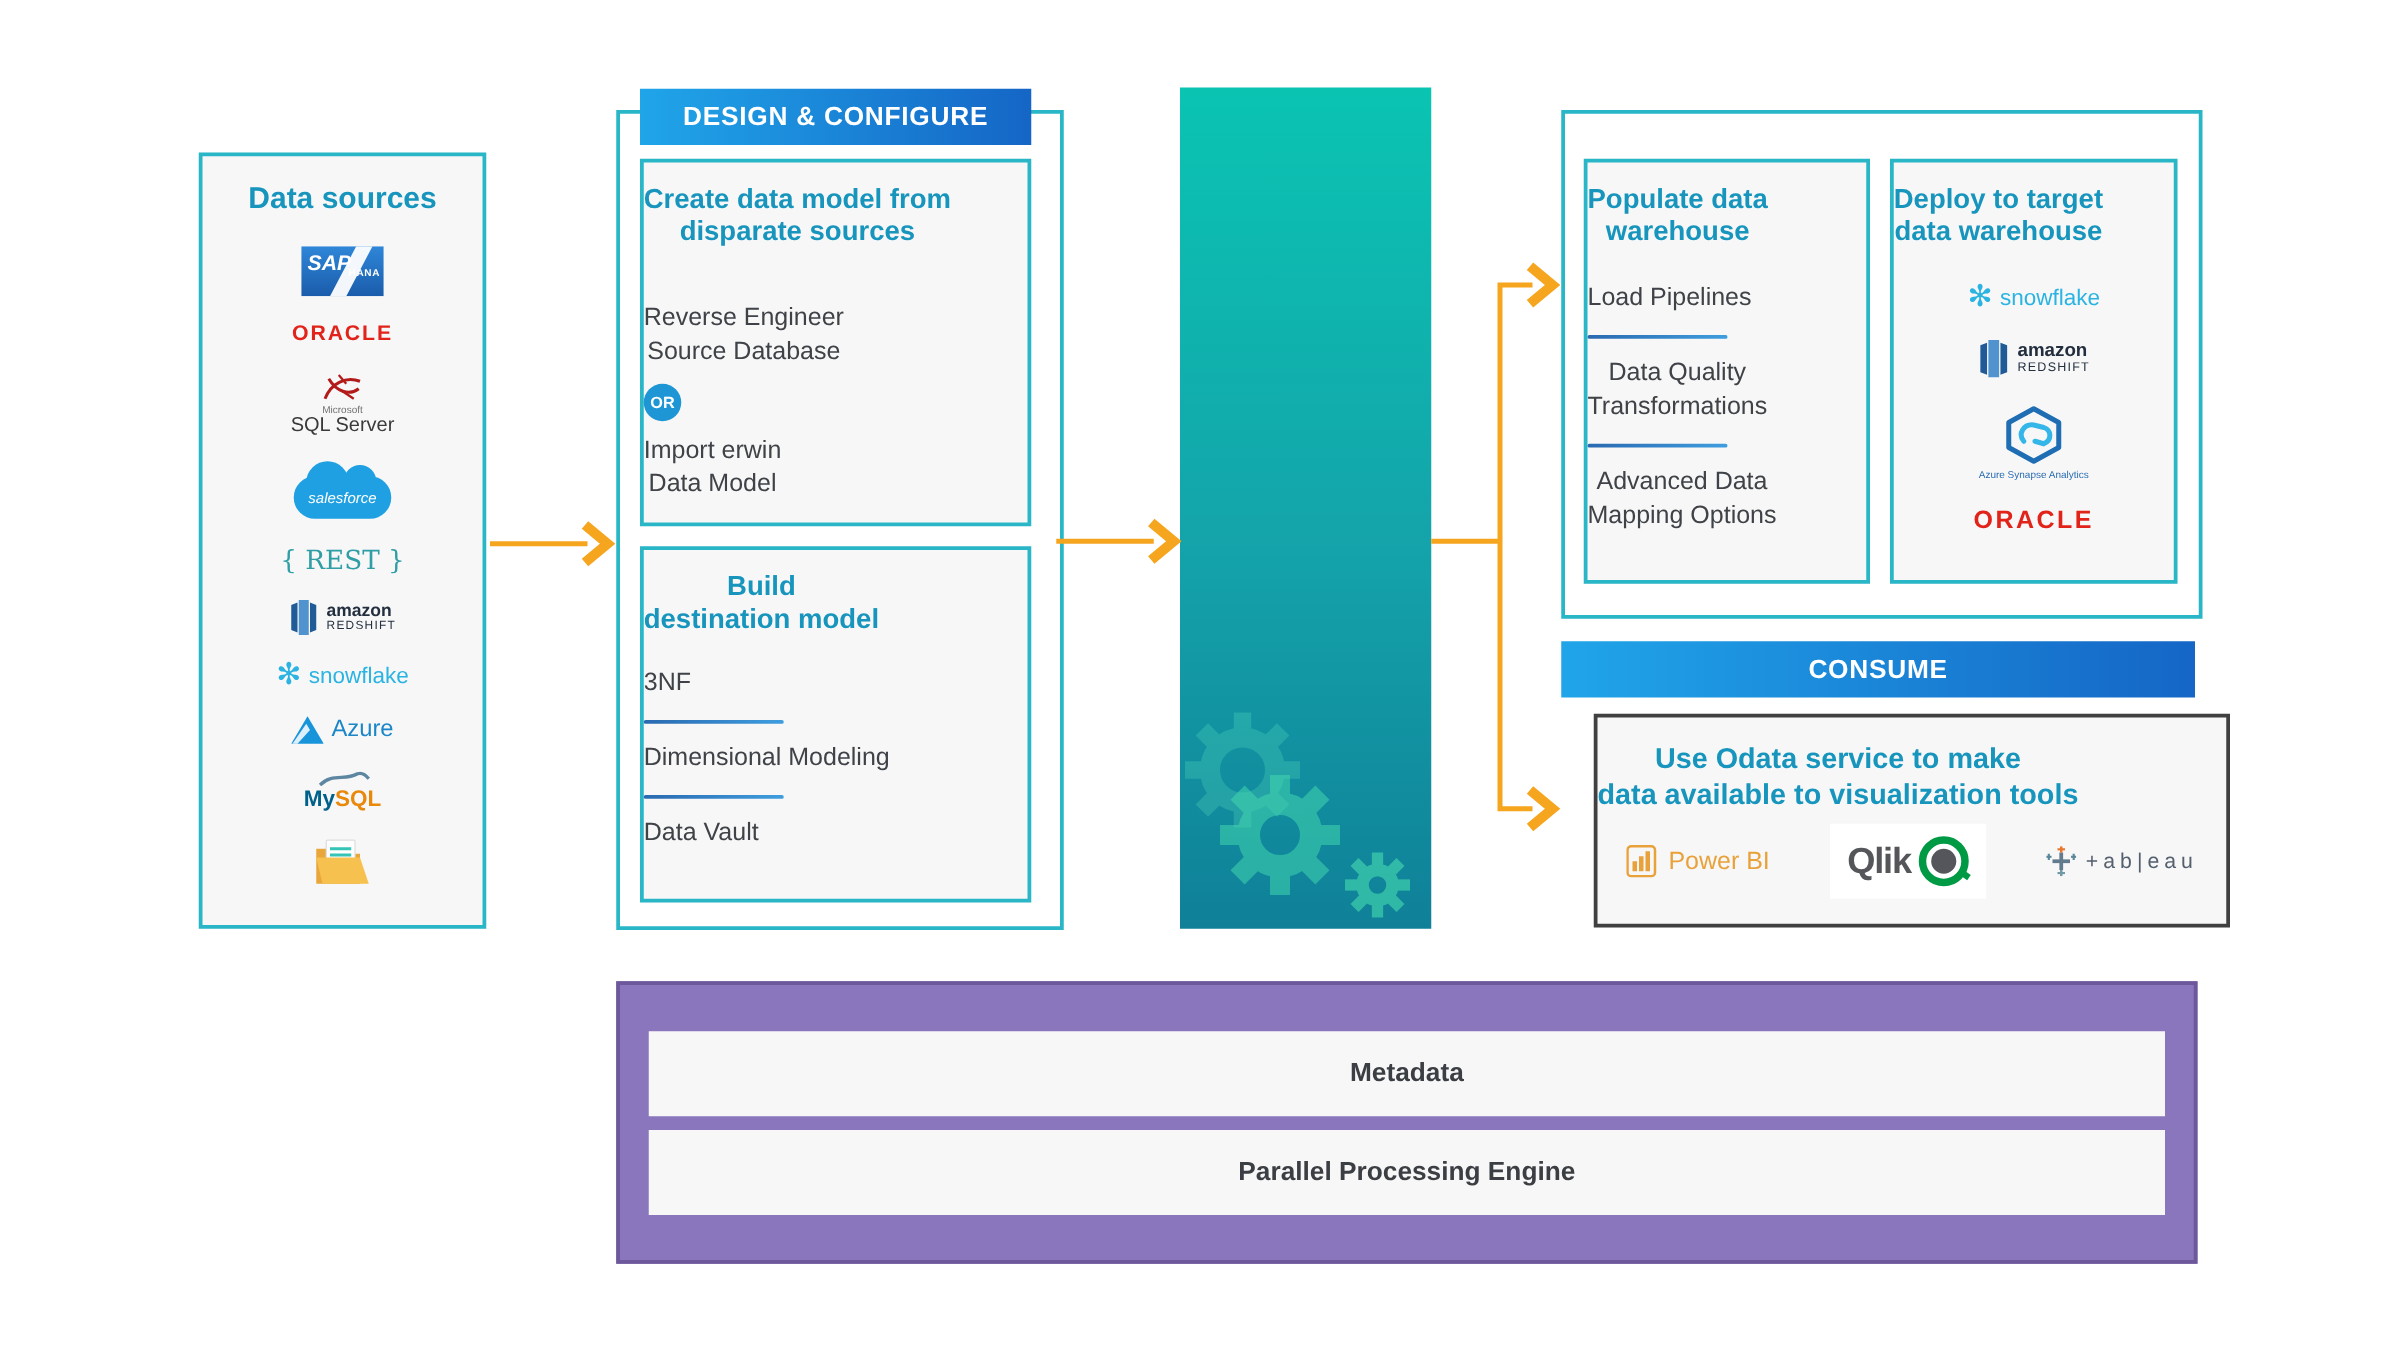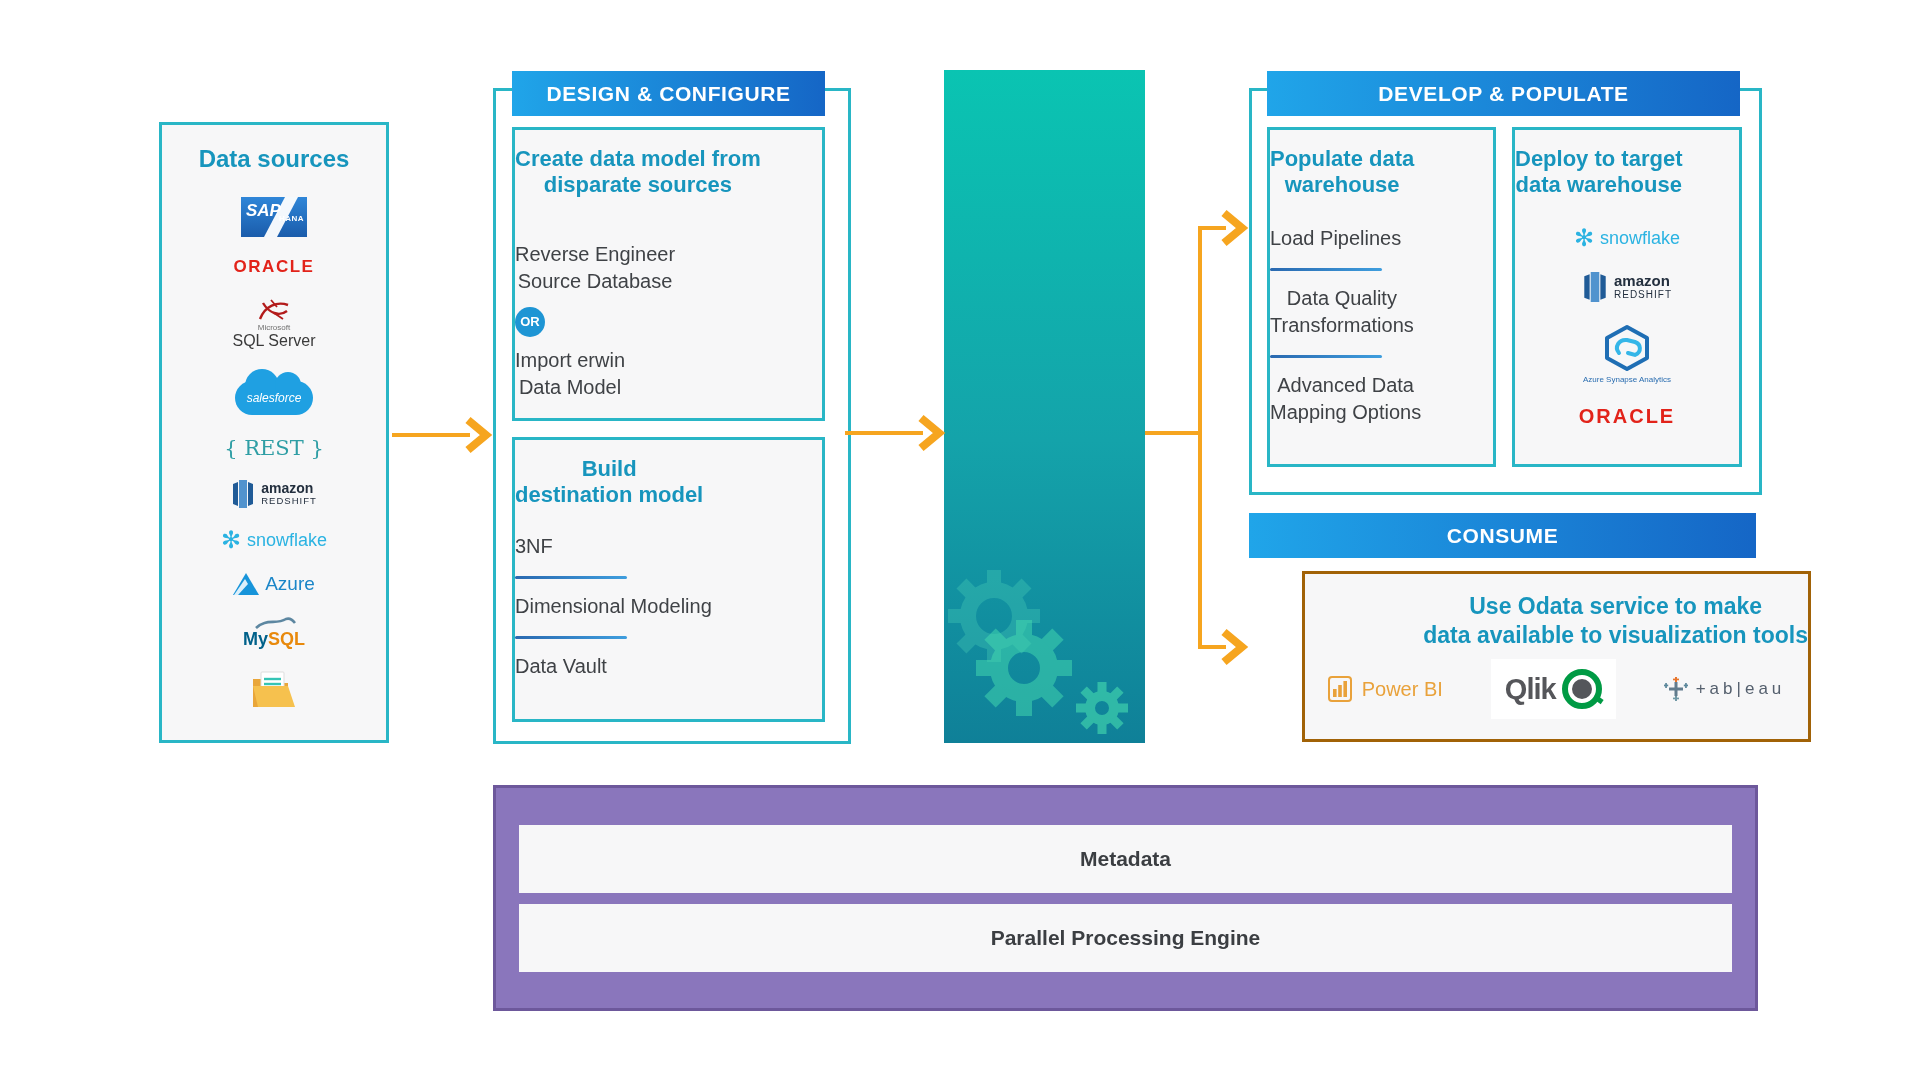--- a/index.html
+++ b/index.html
@@ -47,22 +47,22 @@
   .my{color:#00618a;font-weight:bold;font-size:18px;}
   .sqlm{color:#e8890c;font-weight:bold;font-size:18px;}
   
   #model-box{position:absolute;left:944px;top:70px;width:201px;height:673px;
              background:linear-gradient(180deg,#0ac4b2 0%,#14a3aa 55%,#0f8098 100%);
              display:flex;align-items:center;justify-content:center;z-index:2;}
   .model-label{color:#fff;font-weight:bold;font-size:23px;letter-spacing:1.5px;text-align:center;
                white-space:pre-line;line-height:1.4;position:relative;z-index:2;}
   .gears{position:absolute;left:0;bottom:0;z-index:1;}
   
-  #consume-body{position:absolute;left:1302px;top:571px;width:509px;height:171px;border:3px solid #a16207;
-                background:#f7f7f8;display:flex;flex-direction:column;align-items:flex-end;box-sizing:border-box;z-index:2;}
+  #consume-body{position:absolute;left:1275px;top:571px;width:509px;height:171px;border:3px solid #404040;
+                background:#f7f7f8;display:flex;flex-direction:column;align-items:flex-start;box-sizing:border-box;z-index:2;}
   .consume-title{color:#1795bd;font-weight:bold;font-size:23px;line-height:1.25;text-align:center;
                  white-space:pre-line;margin-top:18px;}
   .consume-logos{flex:1;display:flex;align-items:center;justify-content:center;gap:48px;padding-bottom:10px;width:100%;}
   .pbi-text{color:#e9a23b;font-size:20px;margin-left:8px;}
   .qlik-wrap{display:flex;align-items:center;background:#fff;padding:10px 14px;}
   .qlik-text{color:#55565a;font-weight:bold;font-size:29px;letter-spacing:-1px;margin-right:6px;}
   .qlik-q{width:28px;height:28px;border:6px solid #009a44;border-radius:50%;position:relative;display:inline-block;}
   .qlik-q::after{content:"";position:absolute;width:9px;height:5px;background:#009a44;right:-7px;bottom:1px;transform:rotate(35deg);}
   .qlik-dot{position:absolute;left:4px;top:4px;right:4px;bottom:4px;background:#54565b;border-radius:50%;}
   .tab-text{color:#55606e;font-size:17px;letter-spacing:4px;margin-left:8px;font-weight:500;}
@@ -230,21 +230,20 @@
           <rect x="153.5" y="124" width="9" height="11" transform="rotate(180 158 150)"></rect>
           <rect x="153.5" y="124" width="9" height="11" transform="rotate(225 158 150)"></rect>
           <rect x="153.5" y="124" width="9" height="11" transform="rotate(270 158 150)"></rect>
           <rect x="153.5" y="124" width="9" height="11" transform="rotate(315 158 150)"></rect>
         </g>
       </g>
     </svg>
   </div>
 
   <div class="outer-box" id="develop-outer" style="left:1249px;top:88px;width:507px;height:401px;"></div>
-  <div class="hdr" id="develop-hdr" style="left:1267px;top:71px;width:473px;height:45px;">DEVELOP &amp; POPULATE</div>
 
   <div class="inner-box" style="left:1267px;top:127px;width:229px;height:340px;">
     <div class="box-title">Populate data
 warehouse</div>
     <div class="box-text" style="margin-top:26px;">Load Pipelines</div>
     <div class="divider"></div>
     <div class="box-text">Data Quality
 Transformations</div>
     <div class="divider"></div>
     <div class="box-text">Advanced Data

